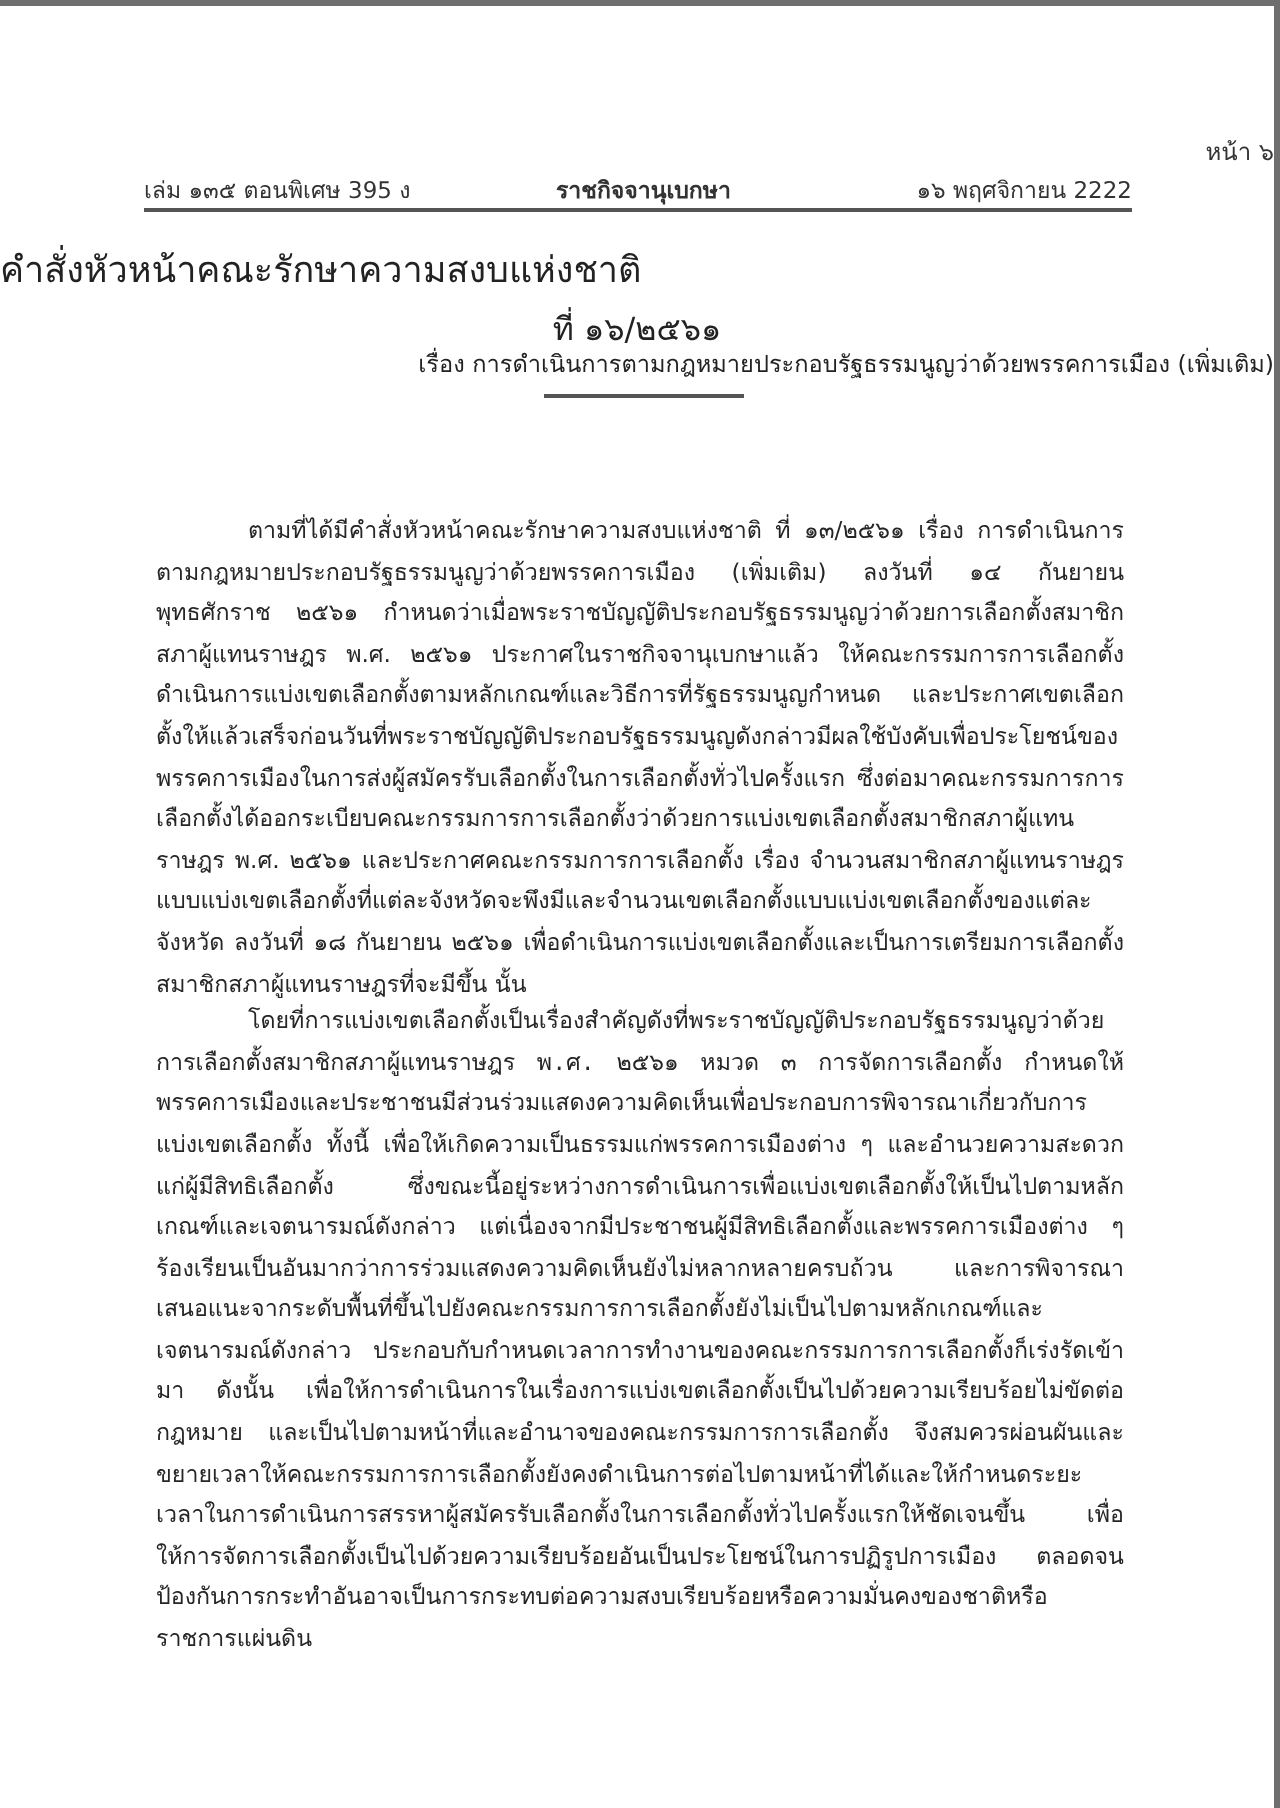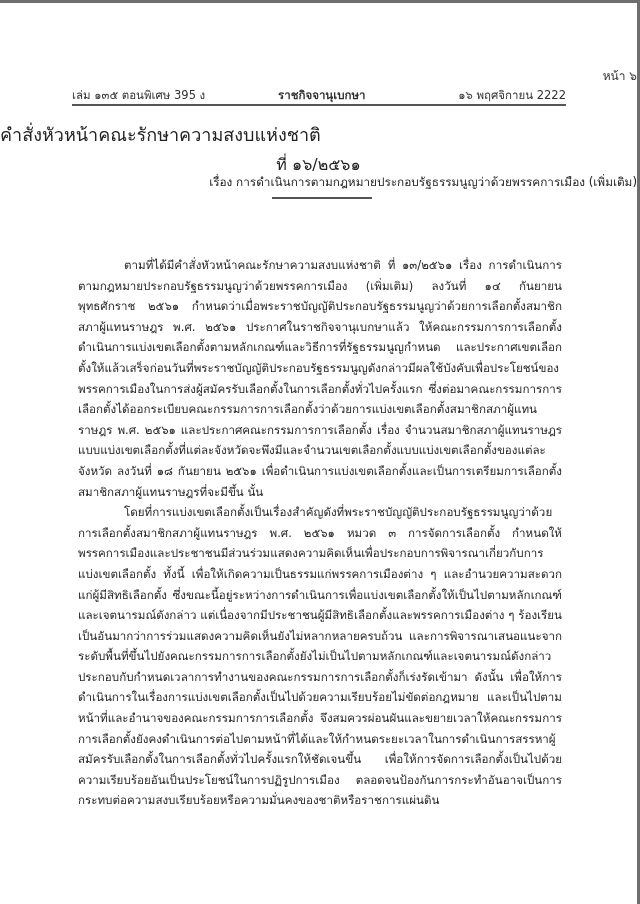--- a/index.html
+++ b/index.html
@@ -79,21 +79,21 @@
     font-size: 11.6px;
     line-height: 20.6px;
     text-align: justify;
     color: #262626;
     margin-top: 48px;
   }
   .body-text p {
     margin: 0;
     text-indent: 46px;
   }
-  .body-text p + p { margin-top: 0; }
+  .body-text p + p { margin-top: 0; font-family: Liberation Mono, monospace; }
 </style>
 </head>
 <body>
 
 <div class="frame-top"></div>
 <div class="frame-right"></div>
 
 <div class="page">
   <div class="page-no">หน้า ๖</div>
 

